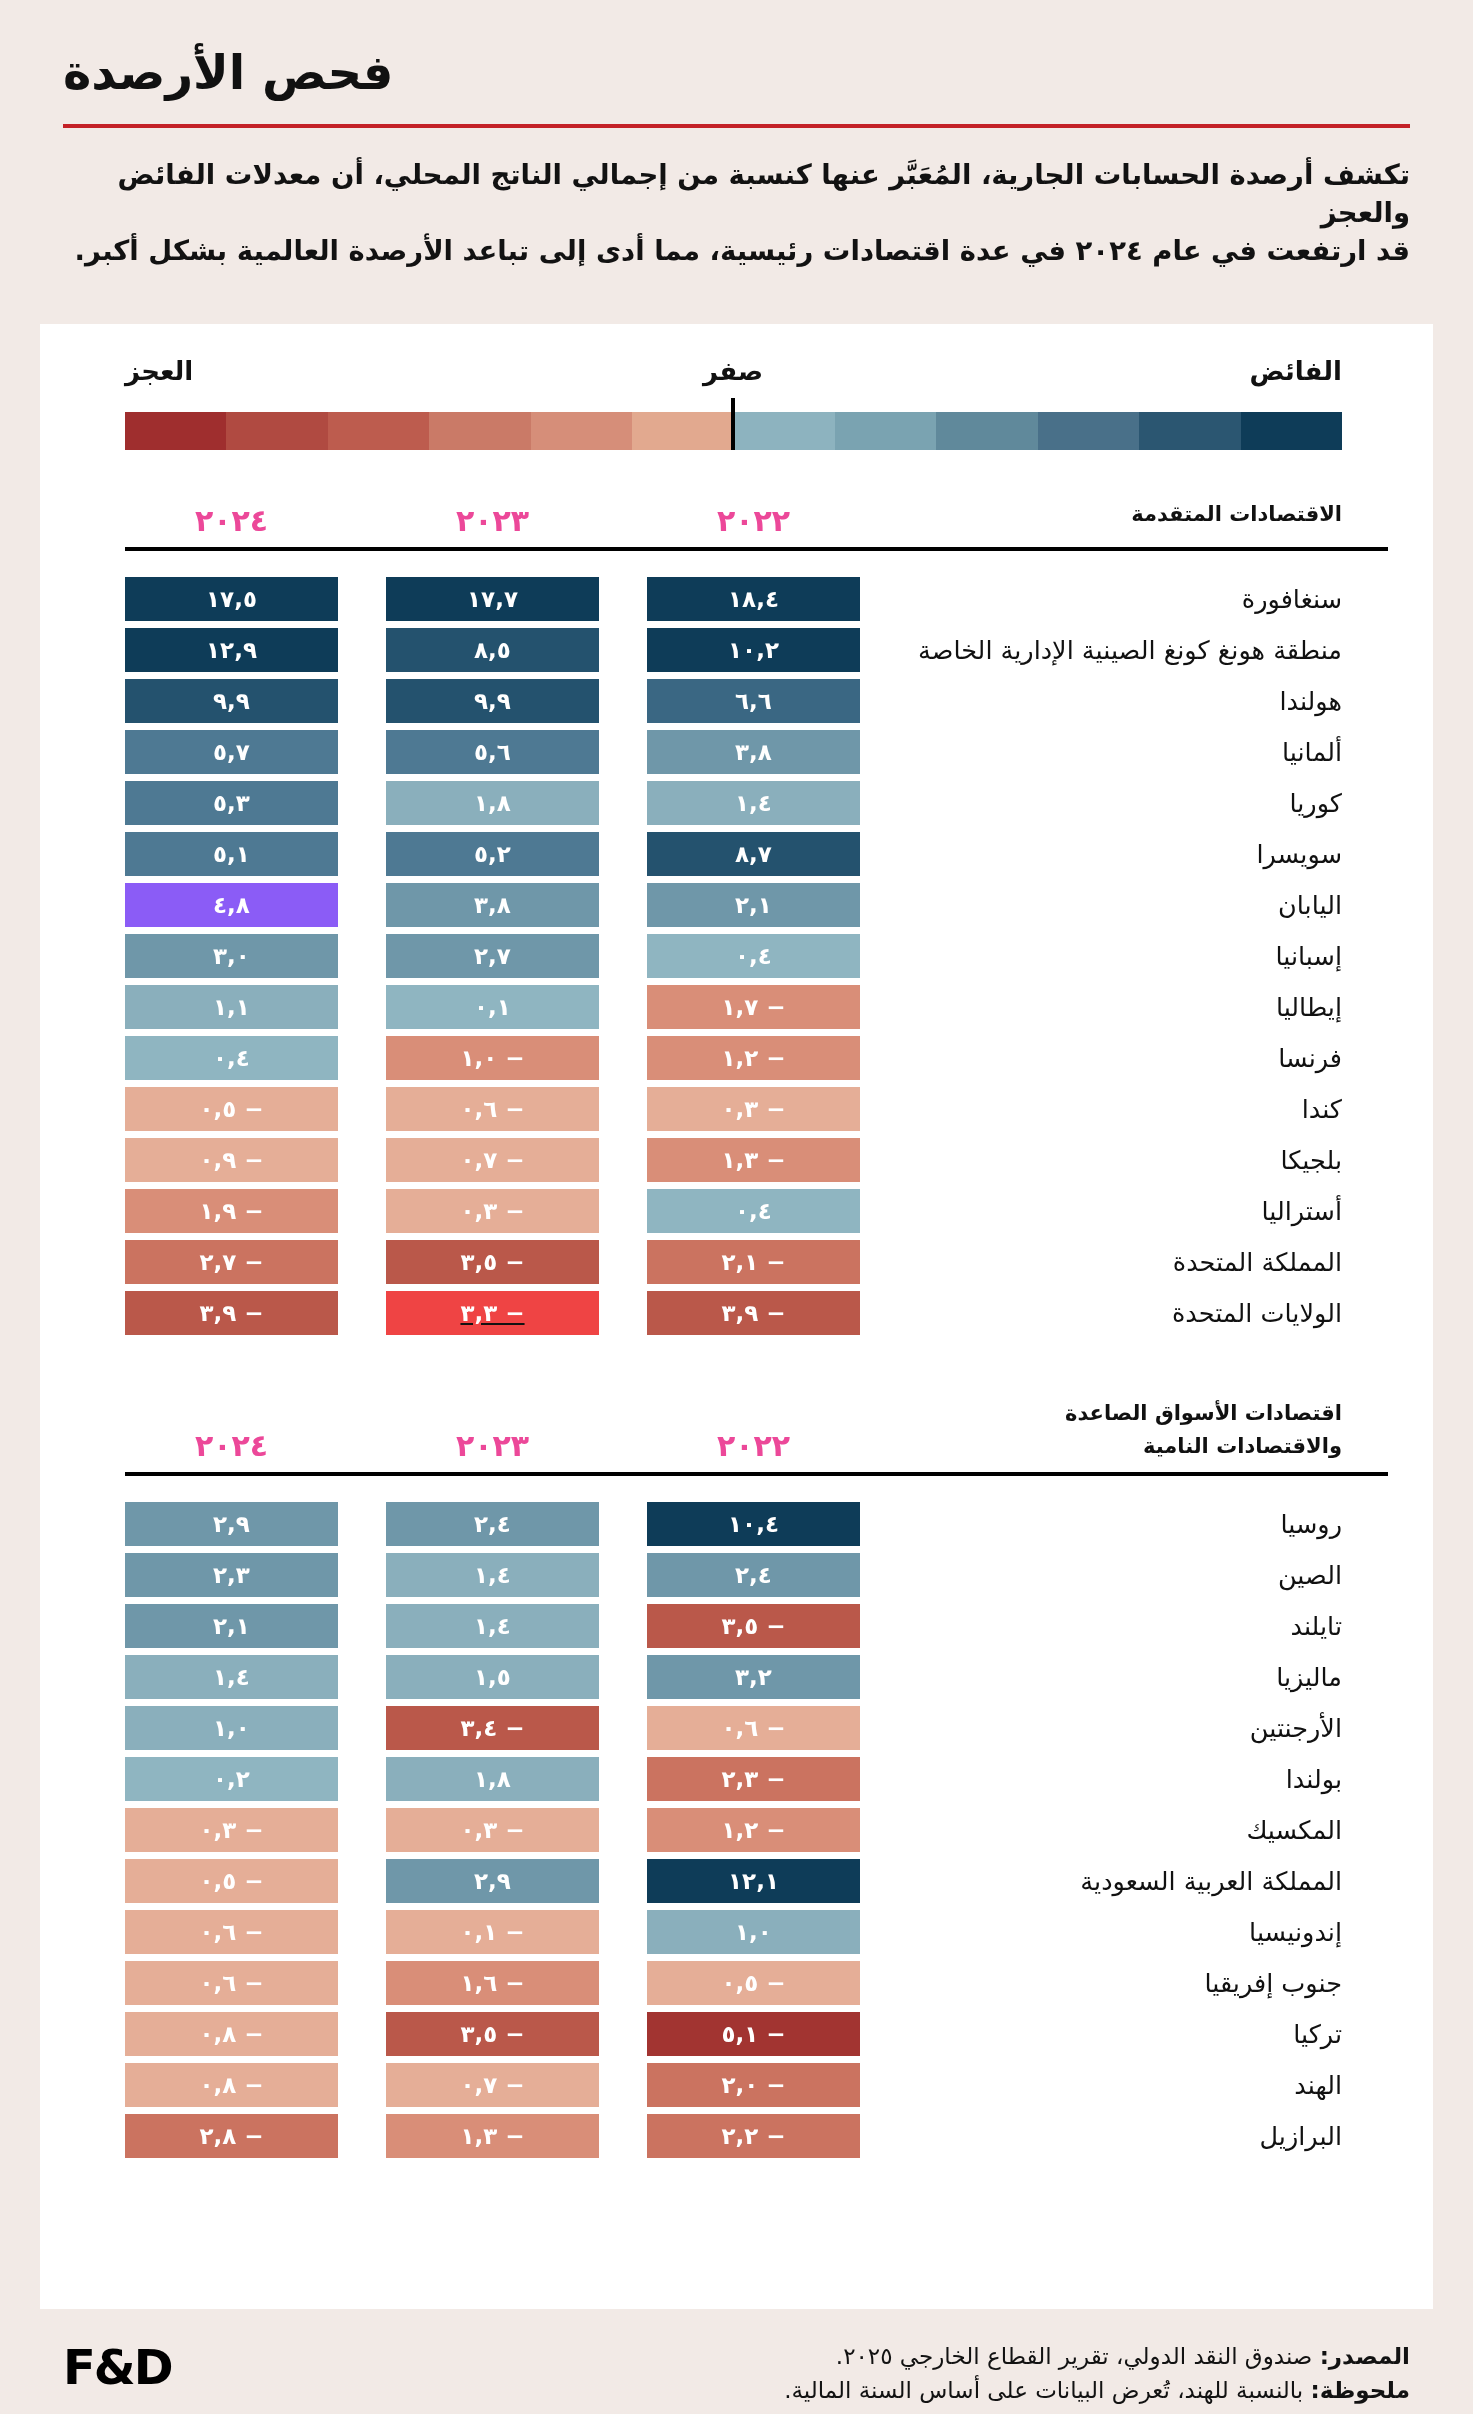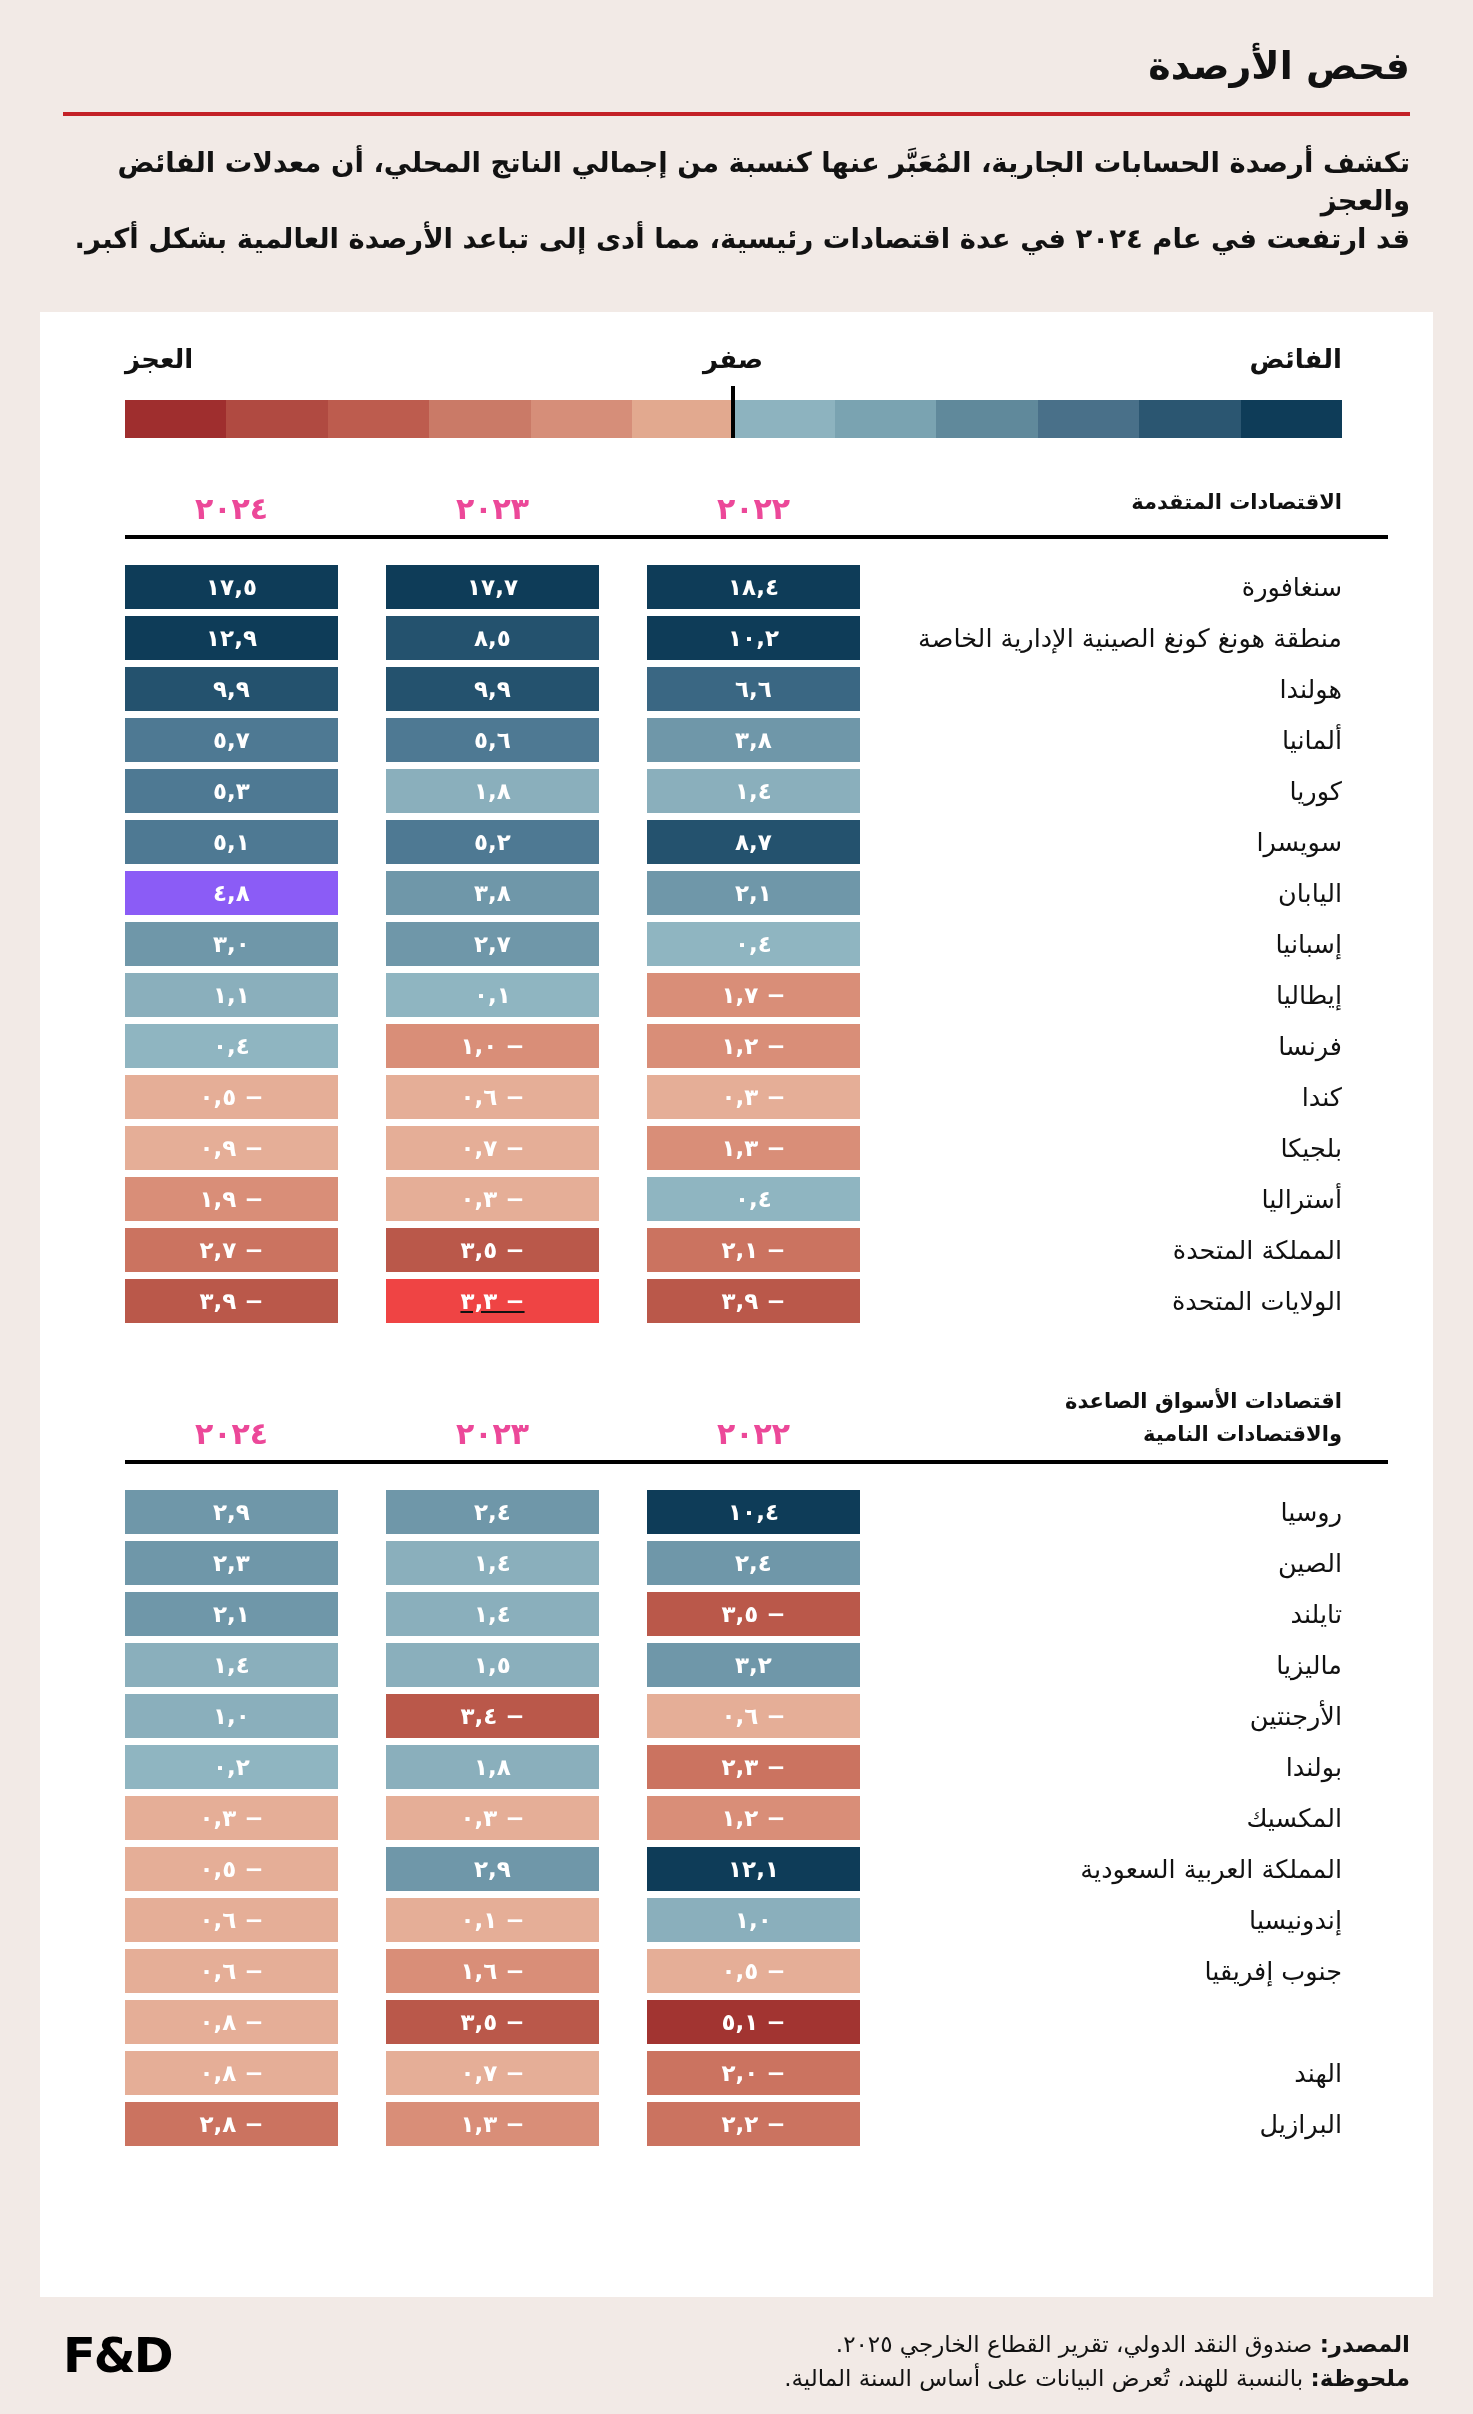--- a/index.html
+++ b/index.html
@@ -6,21 +6,21 @@
   html, body { width: 1473px; }
   body {
     height: 2414px;
     background: #f2eae6;
     font-family: "DejaVu Sans", sans-serif;
     color: #121212;
     overflow: hidden;
   }
   .header { margin: 0 63px; padding-top: 44px; }
   .title {
-    font-size: 38px; font-weight: bold; text-align: right;
+    font-size: 48px; font-weight: bold; text-align: left;
     direction: rtl; margin: 0 0 24px; color: #111;
   }
   .red-rule { height: 4px; background: #c42127; margin-bottom: 28px; }
   .intro {
     font-size: 27.5px; font-weight: bold; text-align: right;
     direction: rtl; line-height: 1.38; color: #121212;
   }
   .card {
     margin: 54px 40px 0; background: #ffffff;
     padding: 22px 45px 76px; min-height: 1985px;
@@ -427,20 +427,21 @@
           <div class="row">
             <div class="cell" style="background: rgb(229, 174, 151);">
               <span class="val">٠,٨ −</span>
             </div>
             <div class="cell" style="background: rgb(186, 88, 74);">
               <span class="val">٣,٥ −</span>
             </div>
             <div class="cell" style="background: rgb(162, 52, 49);">
               <span class="val">٥,١ −</span>
             </div>
+            <div class="country">تركيا</div>
           </div>
           <div class="row">
             <div class="cell" style="background: rgb(229, 174, 151);">
               <span class="val">٠,٨ −</span>
             </div>
             <div class="cell" style="background: rgb(229, 174, 151);">
               <span class="val">٠,٧ −</span>
             </div>
             <div class="cell" style="background: rgb(203, 115, 96);">
               <span class="val">٢,٠ −</span>

